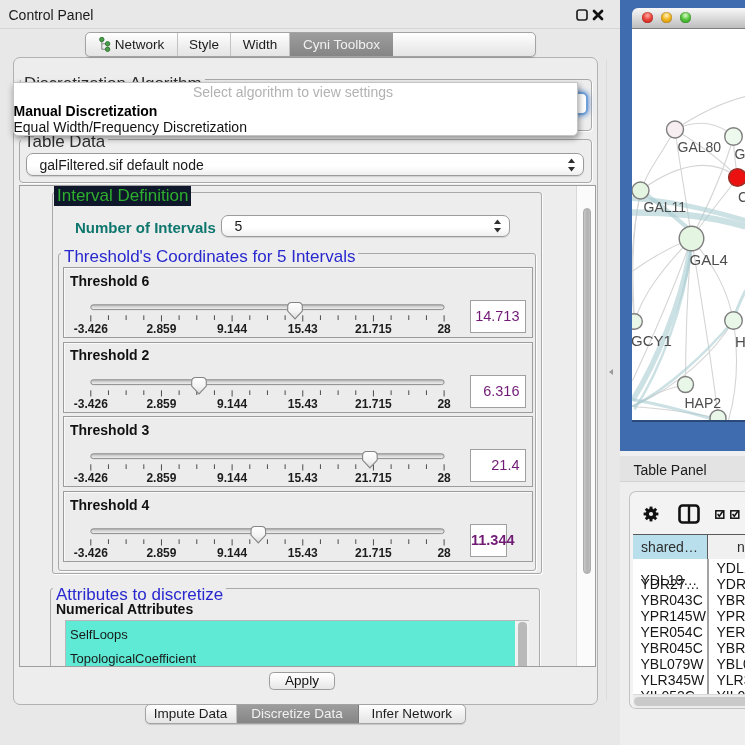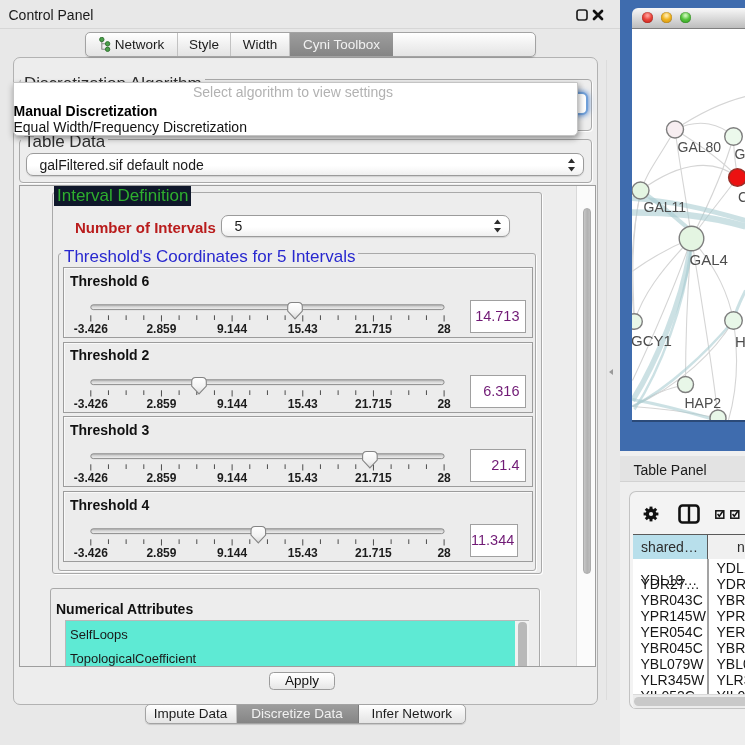--- a/index.html
+++ b/index.html
@@ -65,21 +65,21 @@
     </svg>
 </div>
 
 <div class="abs" style="left:19px;top:185px;width:577px;height:482px;border:1px solid #9e9e9e;background:#ededed;"></div>
 <div class="abs" style="left:576px;top:186px;width:19px;height:480px;background:#fbfbfb;border-left:1px solid #d9d9d9;"></div>
 <div class="abs" style="left:582.5px;top:208px;width:8.5px;height:366px;border-radius:5px;
   background:linear-gradient(90deg,#c7c7c7,#b2b2b2 55%,#bdbdbd);border:1px solid #ababab;"></div>
 
 <div class="grp" style="left:52px;top:192px;width:490px;height:382px;border-radius:3px;"></div>
 <div class="gtitle" style="left:54px;top:186px;background:#0f172a;padding:0 3px;color:#2eae2e;">Interval Definition</div>
-<div class="abs" style="left:75px;top:219px;font-size:15px;font-weight:bold;color:#b91c1c;">Number of Intervals</div>
+<div class="abs" style="left:75px;top:219px;font-size:15px;font-weight:bold;color:#0f766e;">Number of Intervals</div>
 <div class="combo" style="left:221px;top:215px;width:289px;height:22px;">
  <span class="combotext">5</span>
  <svg class="spin" width="9" height="14" viewBox="0 0 9 14">
   <path d="M4.5,0.5 L8,5 L1,5 Z" fill="#2e2e2e"></path>
       <path d="M4.5,13.5 L8,9 L1,9 Z" fill="#2e2e2e"></path>
     </svg>
 </div>
 <div class="grp" style="left:58px;top:253px;width:478px;height:318px;border-radius:3px;"></div>
 <div class="gtitle" style="left:61px;top:247px;background:#ededed;padding:0 3px;color:#2828cf;">Threshold's Coordinates for 5 Intervals</div>
 
@@ -259,23 +259,24 @@
     <line x1="363.44" y1="48.3" x2="363.44" y2="53.0" stroke="#4d4d4d" stroke-width="1"></line>
     <line x1="381.10" y1="48.3" x2="381.10" y2="54.5" stroke="#4d4d4d" stroke-width="1"></line>
  <text x="27.80" y="65.5" font-size="12" font-weight="bold" fill="#1c1c1c" text-anchor="middle" font-family="Liberation Sans, sans-serif">-3.426</text>
     <text x="98.46" y="65.5" font-size="12" font-weight="bold" fill="#1c1c1c" text-anchor="middle" font-family="Liberation Sans, sans-serif">2.859</text>
     <text x="169.12" y="65.5" font-size="12" font-weight="bold" fill="#1c1c1c" text-anchor="middle" font-family="Liberation Sans, sans-serif">9.144</text>
     <text x="239.78" y="65.5" font-size="12" font-weight="bold" fill="#1c1c1c" text-anchor="middle" font-family="Liberation Sans, sans-serif">15.43</text>
     <text x="310.44" y="65.5" font-size="12" font-weight="bold" fill="#1c1c1c" text-anchor="middle" font-family="Liberation Sans, sans-serif">21.715</text>
     <text x="381.10" y="65.5" font-size="12" font-weight="bold" fill="#1c1c1c" text-anchor="middle" font-family="Liberation Sans, sans-serif">28</text>
  <path transform="translate(186.80,34.5)" d="M1.2,5.2 Q1.2,1 5.2,1 L11.8,1 Q15.8,1 15.8,5.2 L15.8,9.6 L8.5,17.4 L1.2,9.6 Z" fill="url(#th4)" stroke="#848484" stroke-width="1.1"></path>
 </svg>
-<div class="vbox" style="left:470px;top:524.1px;width:48px;height:33px;">11.344</div>
+<div class="vbox" style="left:470px;top:524.1px;width:37px;height:33px;font-weight:bold;">11.344</div>
 <div class="abs" style="left:20px;top:580px;width:575px;height:86px;overflow:hidden;">
  <div class="grp" style="left:30px;top:8px;width:490px;height:120px;border-radius:3px;"></div>
+ <div class="gtitle" style="left:33px;top:4.5px;background:#ededed;padding:0 3px;color:#2828cf;">Attributes to discretize</div>
  <div class="abs" style="left:36px;top:21px;font-size:14px;font-weight:bold;color:#111;">Numerical Attributes</div>
  <div class="abs" style="left:45px;top:40px;width:464px;height:60px;background:#5eead4;border:1px solid #b9b9b9;
       font-size:13px;color:#1a1a1a;line-height:24px;padding:2px 0 0 4px;">
    SelfLoops<br>TopologicalCoefficient<br>BetweennessCentrality<br>ClosenessCentrality
  </div>
  <div class="abs" style="left:495px;top:41px;width:14px;height:58px;background:#f2f2f2;"></div>
  <div class="abs" style="left:498px;top:42px;width:8.5px;height:58px;border-radius:4px;background:#b9b9b9;"></div>
 </div>
 
 <div class="abs" style="left:269px;top:672px;width:66px;height:18px;border:1px solid #9c9c9c;border-radius:4.5px;

